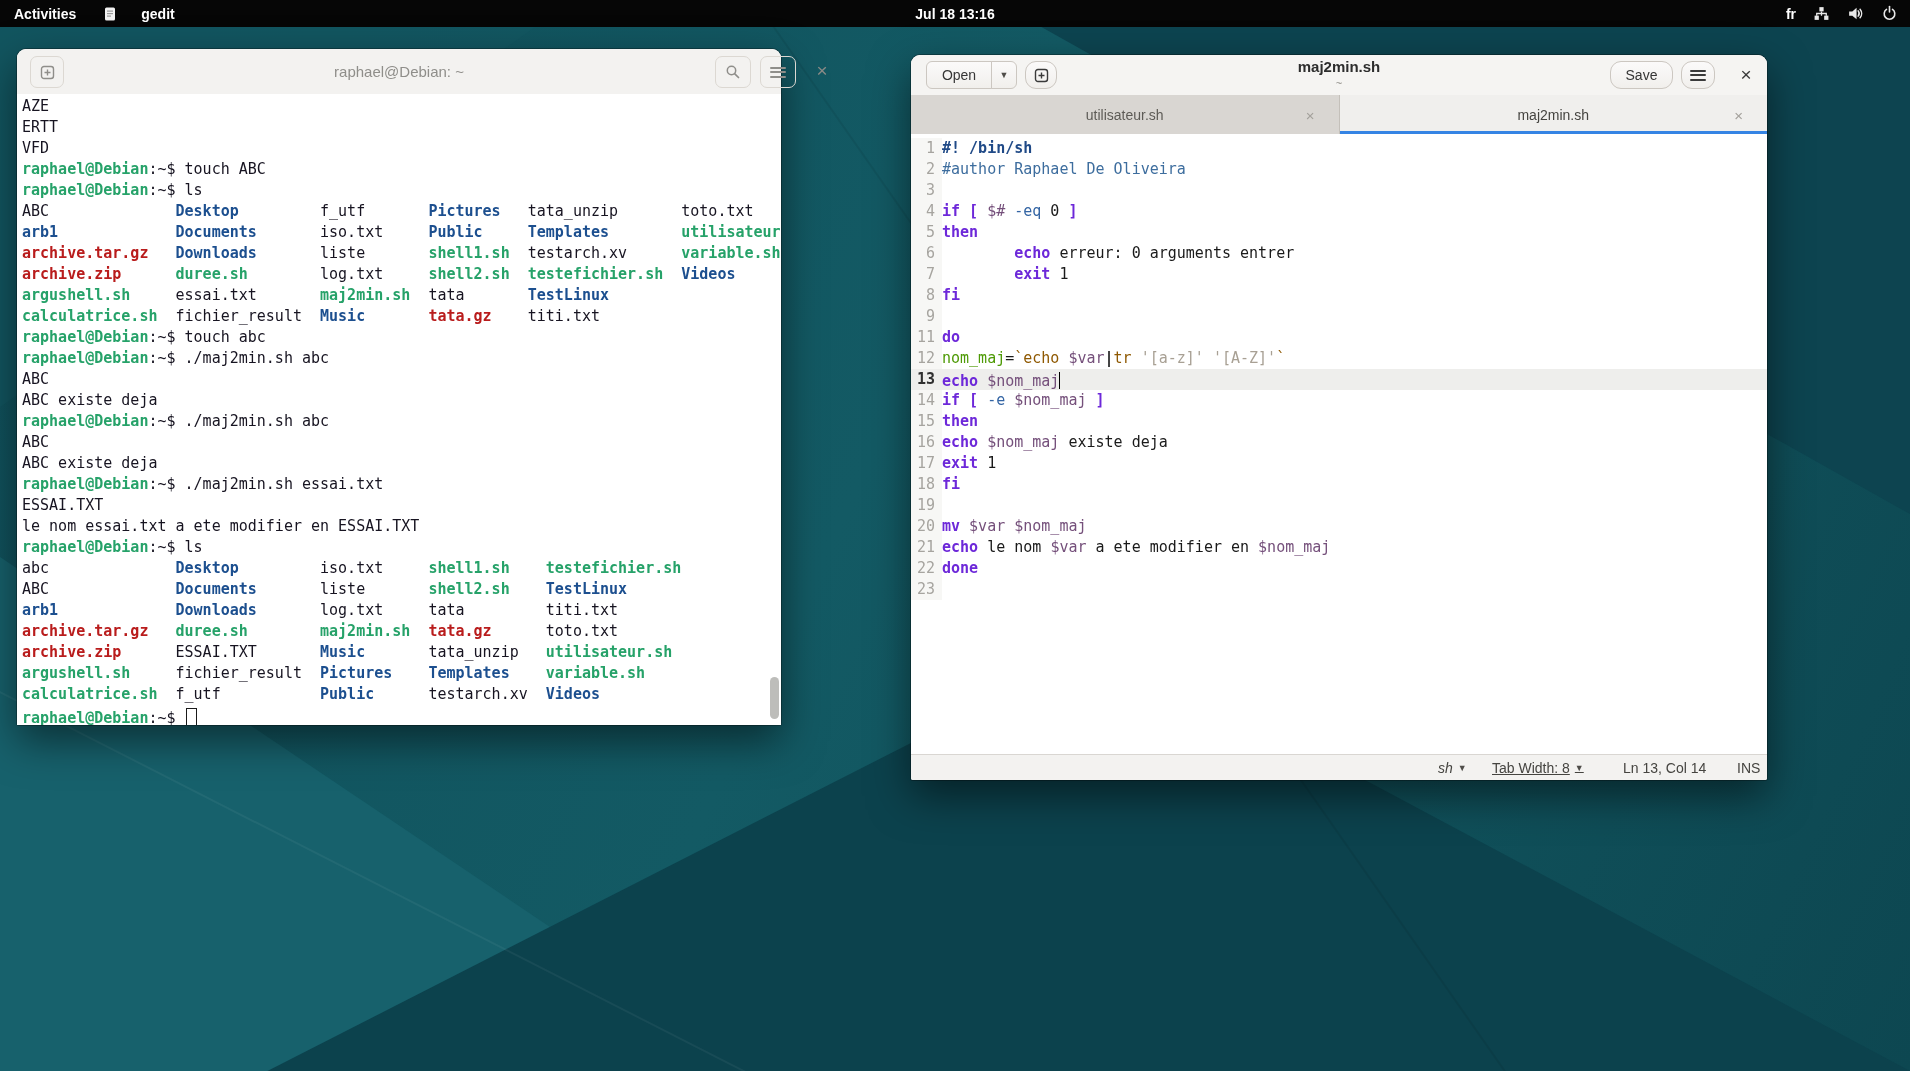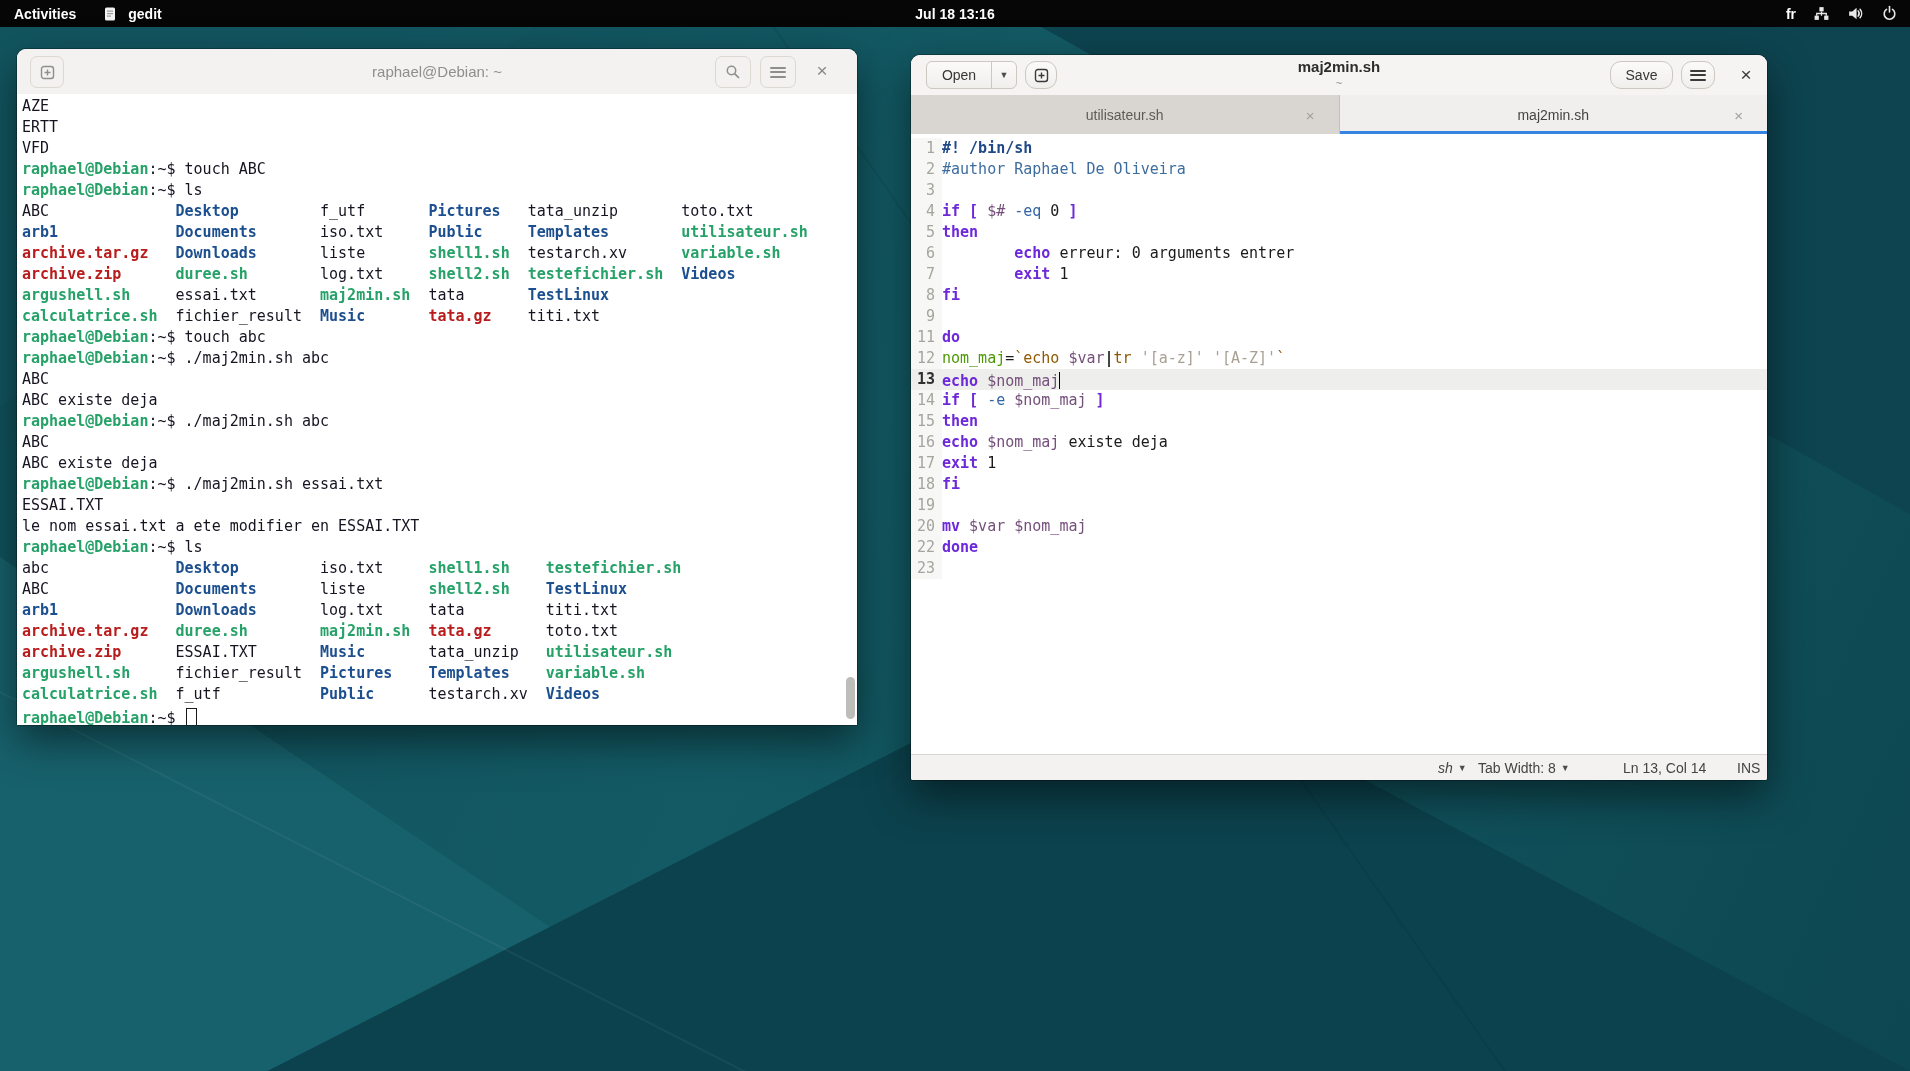--- a/index.html
+++ b/index.html
@@ -14,30 +14,30 @@
   .facet.f3{background:#0c424d;clip-path:polygon(14% 100%,58% 60%,100% 100%);}
   .facet.f4{background:#14596399;clip-path:polygon(0 0,30% 0,0 38%);}
   .diag{position:absolute;height:2px;width:2600px;background:rgba(255,255,255,.05);transform-origin:0 0;}
   .diag.d1{left:-100px;top:640px;transform:rotate(27deg);}
   .diag.d2{left:700px;top:-80px;transform:rotate(55deg);background:rgba(0,0,0,.07);}
 
   
   .topbar{position:absolute;left:0;top:0;width:1910px;height:27px;background:#060606;color:#fff;
           display:flex;align-items:center;font-size:14px;font-weight:600;}
   .tb-left{display:flex;align-items:flex-start;gap:26px;margin-left:14px;}
-  .appmenu{display:flex;align-items:center;gap:10px;}
+  .appmenu{display:flex;align-items:center;gap:23px;}
   .tb-clock{position:absolute;left:50%;transform:translateX(-50%);top:0;height:27px;display:flex;align-items:center;}
   .tb-right{position:absolute;right:12px;top:0;height:27px;display:flex;align-items:center;gap:17px;}
   .tb-right svg{display:block;}
 
   
   .window{position:absolute;border-radius:9px 9px 2px 2px;box-shadow:0 16px 42px rgba(0,0,0,.5),0 0 0 1px rgba(0,0,0,.28);}
 
   
-  .terminal{left:17px;top:49px;width:840px;height:676px;background:#fff;}
+  .terminal{left:17px;top:49px;width:764px;height:676px;background:#fff;}
   .term-titlebar{position:absolute;left:0;top:0;right:0;height:45px;background:#f3f2f0;
                  border-bottom:1px solid #d4d0ca;border-radius:9px 9px 0 0;}
   .term-title{position:absolute;left:0;right:0;top:0;height:45px;display:flex;align-items:center;justify-content:center;
               color:#8f8e8a;font-size:15px;}
   .tt-btn{position:absolute;top:7px;height:30px;border:1px solid #dcd8d2;border-radius:7px;background:transparent;
           display:flex;align-items:center;justify-content:center;color:#8f8e8a;}
   .tt-newtab{left:13px;width:32px;}
   .tt-search{left:698px;width:34px;}
   .tt-menu{left:743px;width:34px;}
   .tt-close{left:790px;width:30px;border:none;font-size:19px;color:#8a8a86;}
@@ -100,21 +100,21 @@
   .c-o{color:#3465a4;}
   .c-f{color:#4e9a06;}
   .c-b{color:#8f5902;}
   .c-s{color:#a8a094;}
   .c-bd{font-weight:bold;}
 
   .gd-statusbar{position:absolute;left:0;right:0;bottom:0;height:25px;background:#f3f2f0;border-top:1px solid #d9d6d2;
                 border-radius:0 0 2px 2px;font-size:14px;color:#454440;}
   .sb-item{position:absolute;top:0;height:25px;display:flex;align-items:center;gap:5px;}
   .sb-lang{left:527px;font-style:italic;}
-  .sb-tabw{left:567px;}
+  .sb-tabw{left:581px;text-decoration:underline;}
   .sb-pos{left:712px;}
   .sb-ins{left:826px;}
 </style>
 </head>
 <body>
 
 <div class="stage">
 
   <div class="wallpaper">
     <div class="facet f1"></div>
@@ -252,20 +252,21 @@
           <div class="cline"><span class="lnum">11</span><span class="ltext"><span class="c-k">do</span></span></div>
           <div class="cline"><span class="lnum">12</span><span class="ltext"><span class="c-f">nom_maj</span><span>=</span><span class="c-b">`echo</span><span> </span><span class="c-v">$var</span><span class="c-bd">|</span><span class="c-b">tr</span><span> </span><span class="c-s">'[a-z]'</span><span> </span><span class="c-s">'[A-Z]'</span><span class="c-b">`</span></span></div>
           <div class="cline current"><span class="lnum">13</span><span class="ltext"><span class="c-k">echo</span><span> </span><span class="c-v">$nom_maj</span><span class="caret"></span></span></div>
           <div class="cline"><span class="lnum">14</span><span class="ltext"><span class="c-k">if</span><span> </span><span class="c-k">[</span><span> </span><span class="c-o">-e</span><span> </span><span class="c-v">$nom_maj</span><span> </span><span class="c-k">]</span></span></div>
           <div class="cline"><span class="lnum">15</span><span class="ltext"><span class="c-k">then</span></span></div>
           <div class="cline"><span class="lnum">16</span><span class="ltext"><span class="c-k">echo</span><span> </span><span class="c-v">$nom_maj</span><span> existe deja</span></span></div>
           <div class="cline"><span class="lnum">17</span><span class="ltext"><span class="c-k">exit</span><span> 1</span></span></div>
           <div class="cline"><span class="lnum">18</span><span class="ltext"><span class="c-k">fi</span></span></div>
           <div class="cline"><span class="lnum">19</span><span class="ltext"></span></div>
           <div class="cline"><span class="lnum">20</span><span class="ltext"><span class="c-k">mv</span><span> </span><span class="c-v">$var</span><span> </span><span class="c-v">$nom_maj</span></span></div>
+          <div class="cline"><span class="lnum">21</span><span class="ltext"><span class="c-k">echo</span><span> le nom </span><span class="c-v">$var</span><span> a ete modifier en </span><span class="c-v">$nom_maj</span></span></div>
           <div class="cline"><span class="lnum">22</span><span class="ltext"><span class="c-k">done</span></span></div>
           <div class="cline"><span class="lnum">23</span><span class="ltext"></span></div>
         </div>
     </div>
 
     <div class="gd-statusbar">
       <div class="sb-item sb-lang">
         <span>sh</span>
         <span class="arrow-glyph">▼</span>
       </div>

